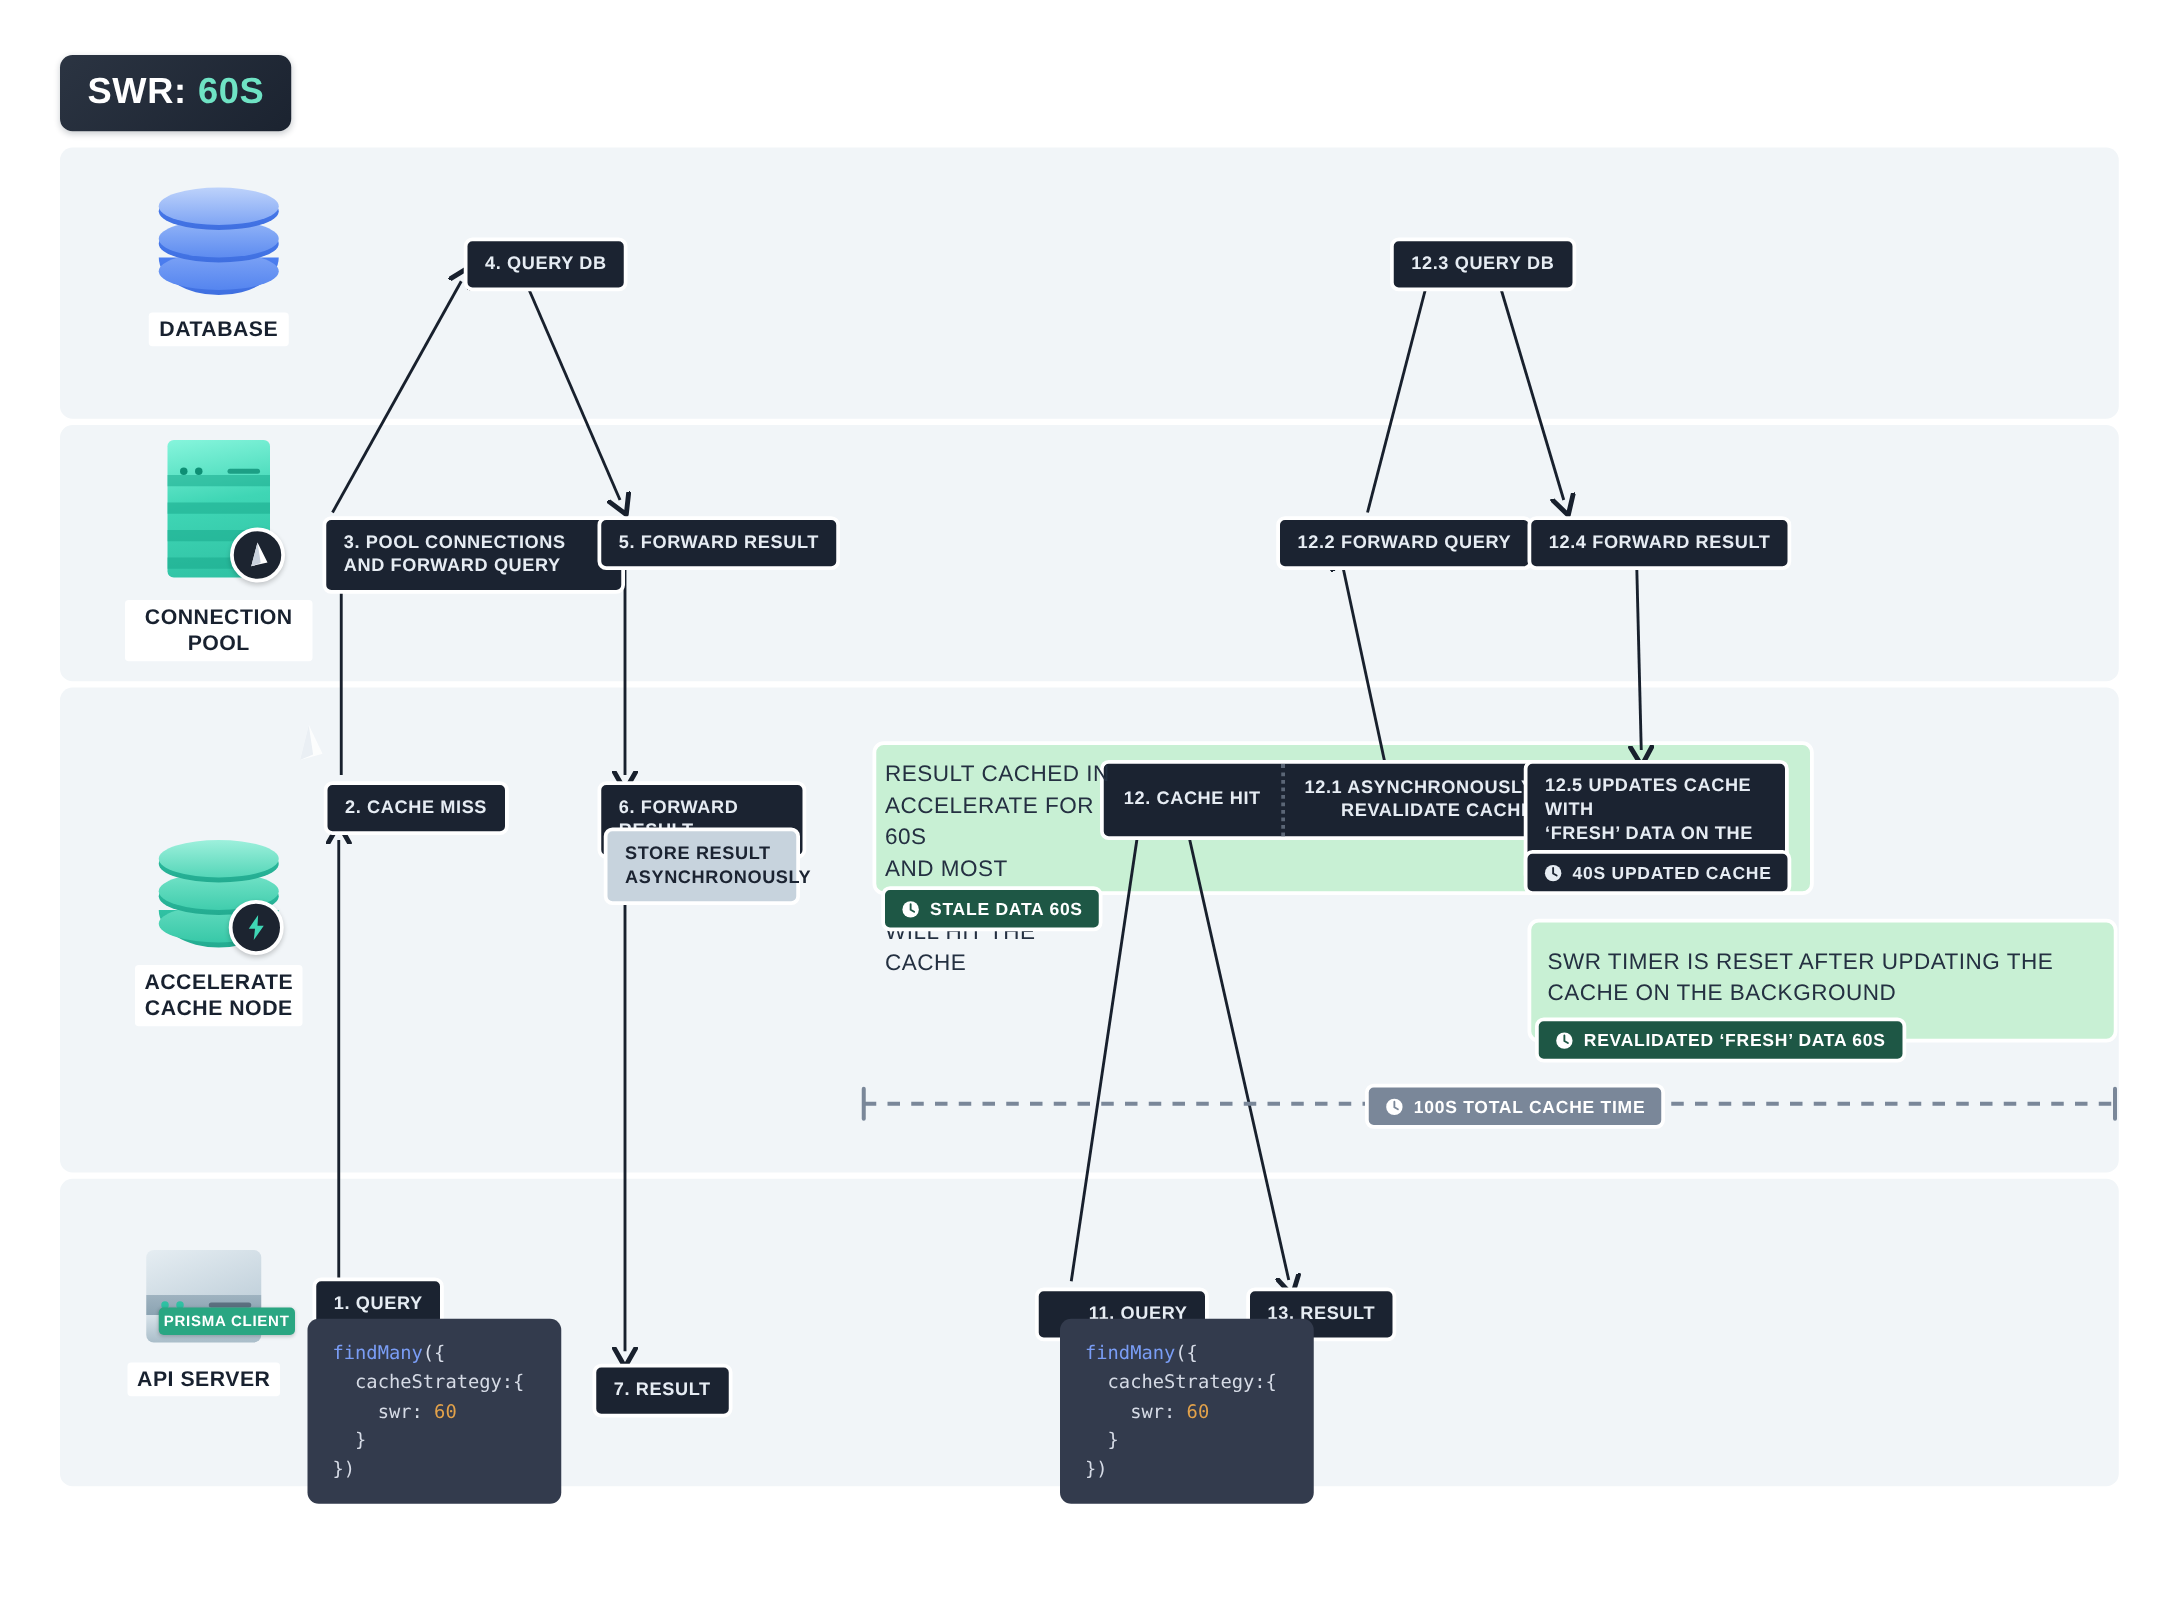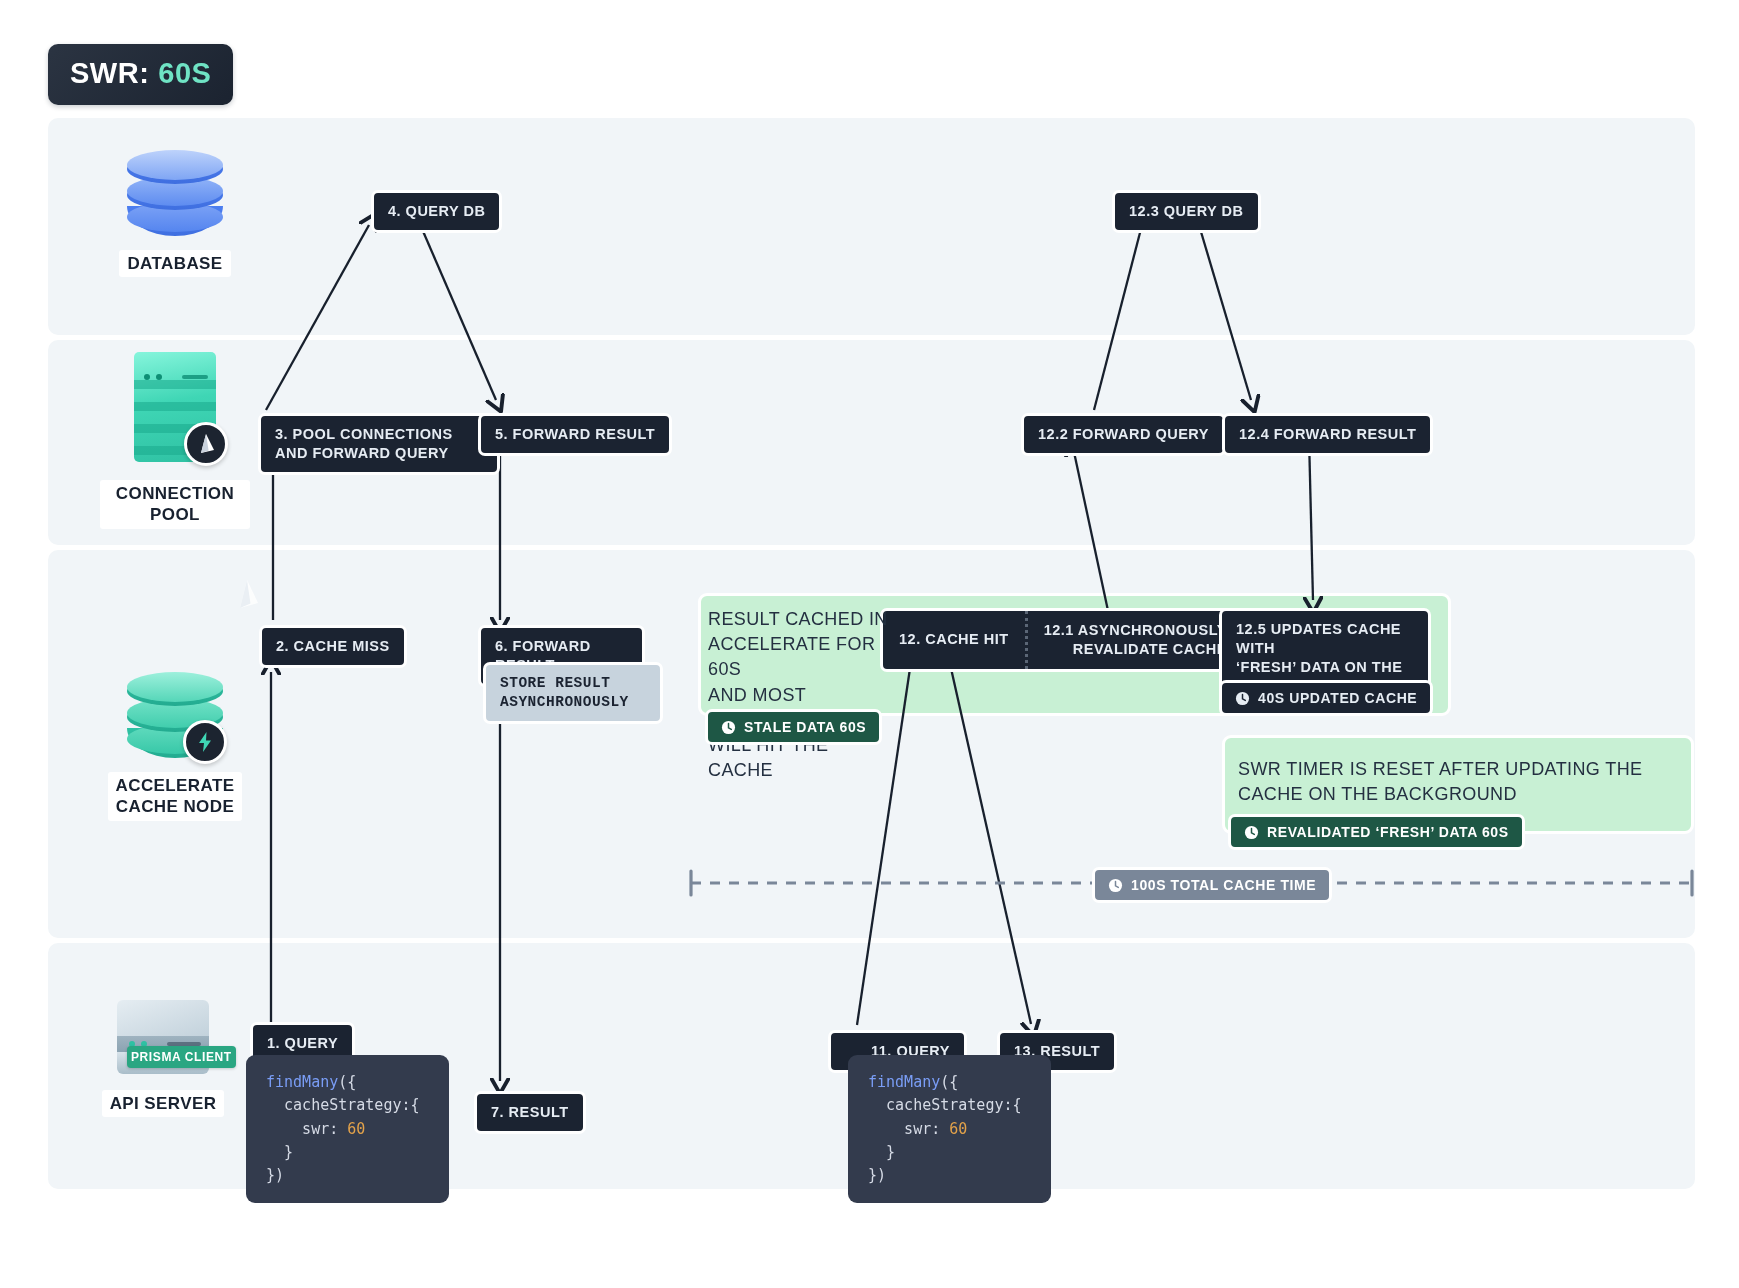--- a/index.html
+++ b/index.html
@@ -267,21 +267,21 @@
       <line x1="1692" y1="871" x2="1692" y2="895" stroke="#7a8799" stroke-width="3.2" stroke-linecap="round"></line>
     </g>
   </svg>
 
   <div class="pill" style="left:371px; top:190px;">4. QUERY DB</div>
   <div class="pill left" style="left:258px; top:413px; width:242px;">3. POOL CONNECTIONS
 AND FORWARD QUERY</div>
   <div class="pill" style="left:478px; top:413px;">5. FORWARD RESULT</div>
   <div class="pill" style="left:259px; top:625px;">2. CACHE MISS</div>
   <div class="pill left" style="left:478px; top:625px; width:167px;">6. FORWARD RESULT</div>
-  <div class="softbox" style="left:483px; top:662px; width:180px;font-family:Liberation Mono, monospace;">STORE RESULT
+  <div class="softbox" style="left:483px; top:662px; width:157px;">STORE RESULT
 ASYNCHRONOUSLY</div>
   <div class="pill" style="left:250px; top:1022px;">1. QUERY</div>
   <div class="pill" style="left:474px; top:1091px;">7. RESULT</div>
 
   <div class="pill" style="left:1112px; top:190px;">12.3 QUERY DB</div>
   <div class="pill" style="left:1021px; top:413px;">12.2 FORWARD QUERY</div>
   <div class="pill" style="left:1222px; top:413px;">12.4 FORWARD RESULT</div>
 
   <div class="pill pill-split" style="left:880px; top:608px;">
     <div>12. CACHE HIT</div>

